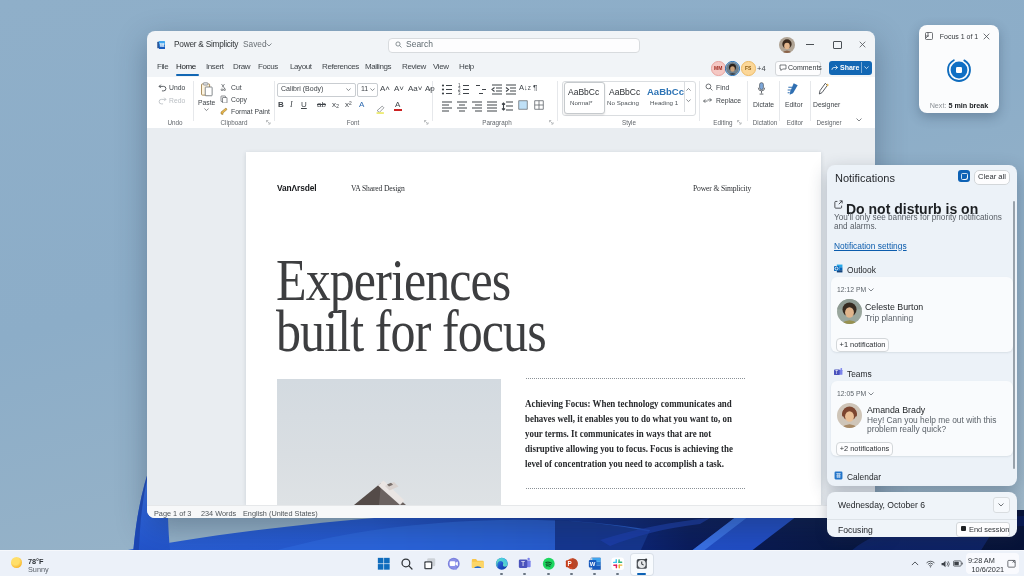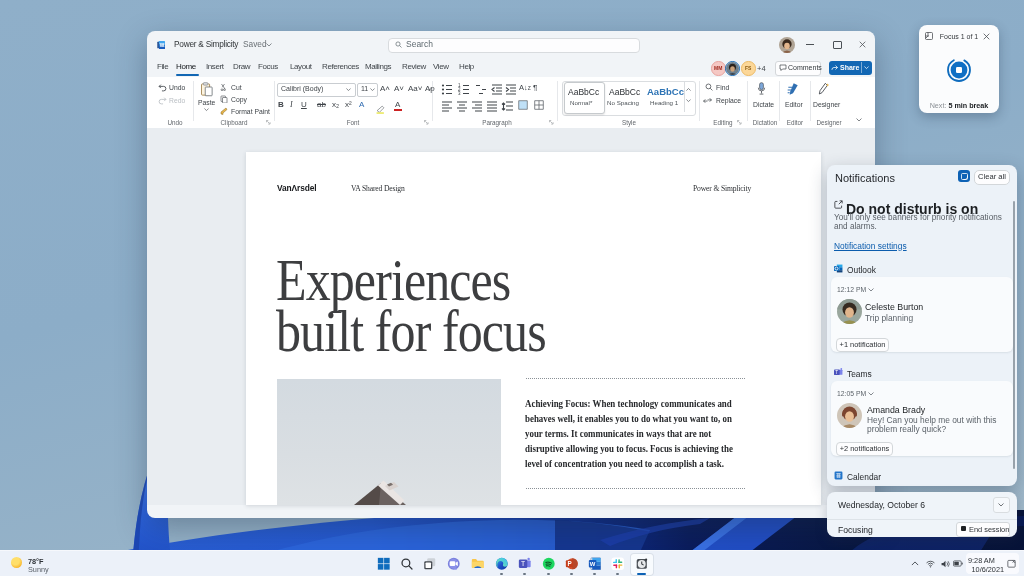--- a/index.html
+++ b/index.html
@@ -349,20 +349,25 @@
           <polygon points="110,105.5 114,103.8 116,105.8 112,107.6" fill="#7a706c"></polygon>
         </svg>
       </div>
 
       <div class="abs" style="left:280px;top:226px;width:219px;border-top:1.2px dotted #8a9096;"></div>
       <div class="abs serif" id="bodytext" style="left:279px;top:245px;width:270px;font-size:10.6px;line-height:14.9px;color:#26282b;font-weight:bold;transform:scaleX(0.84);transform-origin:0 0;">Achieving Focus: When technology communicates and<br>behaves well, it enables you to do what you want to, on<br>your terms. It communicates in ways that are not<br>disruptive allowing you to focus. Focus is achieving the<br>level of concentration you need to accomplish a task.</div>
       <div class="abs" style="left:280px;top:336px;width:219px;border-top:1.2px dotted #8a9096;"></div>
     </div>
   </div>
 
+  <div class="abs" style="left:0;top:474px;width:728px;height:13px;background:#f7f8f9;border-top:1px solid #e6e8ea;font-size:7.3px;color:#4e5459;">
+    <span class="abs" style="left:7px;top:2.5px;">Page 1 of 3</span>
+    <span class="abs" style="left:54px;top:2.5px;">234 Words</span>
+    <span class="abs" style="left:96px;top:2.5px;">English (United States)</span>
+  </div>
 </div>
 
 <div class="abs" id="focusw" style="left:919px;top:25px;width:80px;height:88px;background:#fbfcfd;border-radius:8px;box-shadow:0 4px 12px rgba(30,45,70,.30);">
   <svg class="abs" style="left:6px;top:7px;width:8px;height:8px" viewBox="0 0 16 16">
       <rect x="1" y="1" width="14" height="14" rx="2" fill="none" stroke="#45494e" stroke-width="1.5"></rect>
       <path d="M6 1 v7 M1 8 h7 M6 8 l-5 5" stroke="#45494e" stroke-width="1.5" fill="none"></path>
     </svg>
   <div class="abs" style="left:0;top:7.5px;width:80px;text-align:center;font-size:7px;color:#33373b;">Focus 1 of 1</div>
   <svg class="abs" style="left:64px;top:8px;width:7px;height:7px" viewBox="0 0 10 10">
       <path d="M1 1 L9 9 M9 1 L1 9" stroke="#45494e" stroke-width="1.1"></path>

